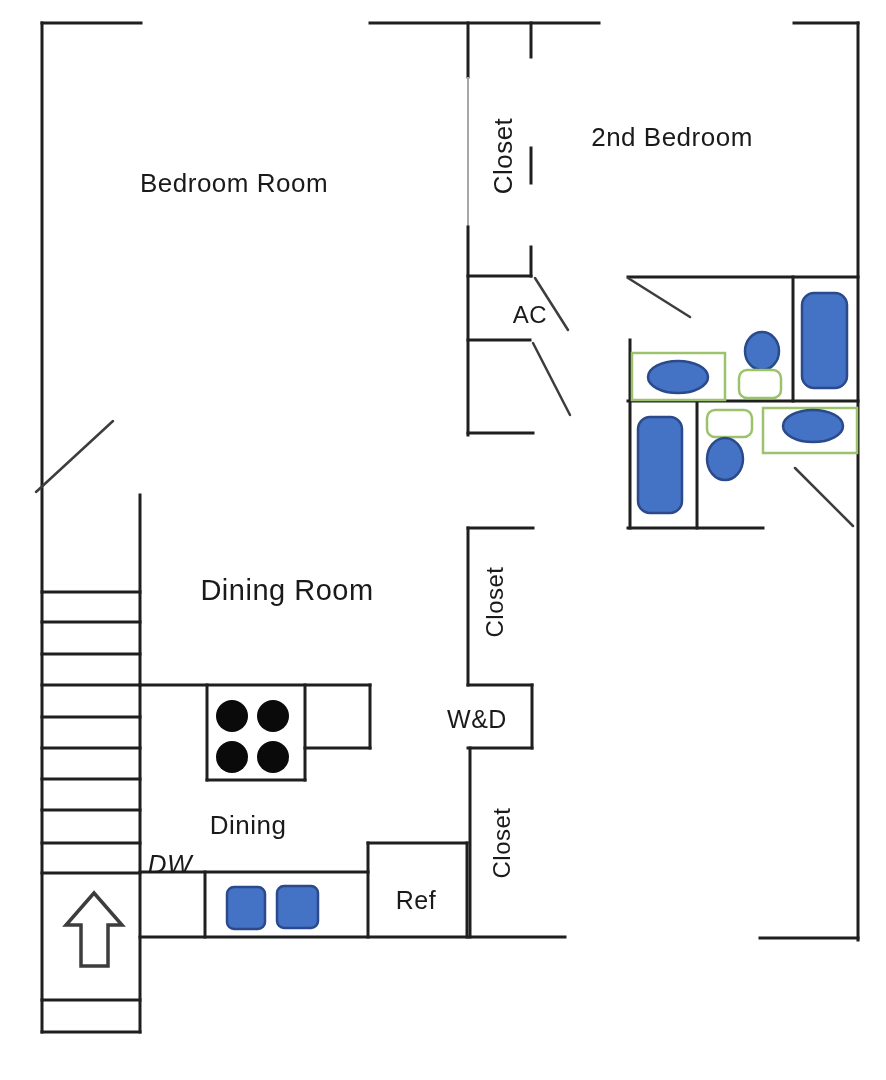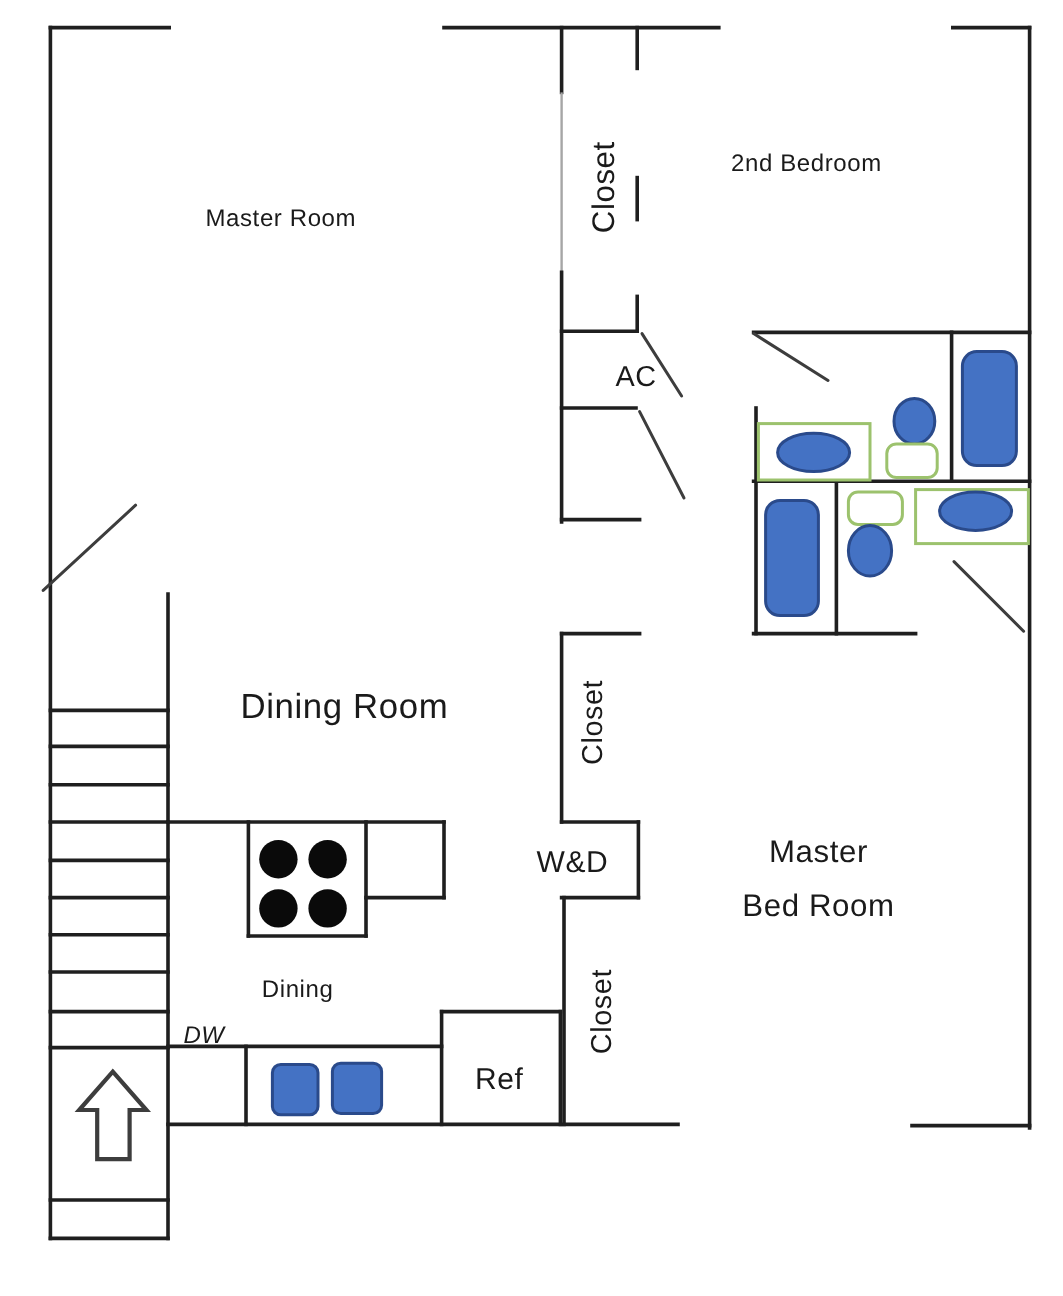--- a/index.html
+++ b/index.html
@@ -20,21 +20,21 @@
   .arrow{fill:#ffffff;stroke:var(--door);stroke-width:3.5;stroke-linejoin:miter;}
   .lbl{
     position:absolute;
     transform:translate(-50%,-50%);
     color:#1a1a1a;
     white-space:nowrap;
     text-align:center;
     letter-spacing:0.5px;
   }
   .lbl.vert{transform:translate(-50%,-50%) rotate(-90deg);}
-  .f27{font-size:20px;text-align:right;}
+  .f27{font-size:26px;text-align:right;}
   .f29{font-size:29px;}
   .f26{font-size:26px;}
   .f25{font-size:25px;}
   .f24{font-size:24px;}
   .master{line-height:45px;}
 </style>
 </head>
 <body>
 
 <div class="floorplan">
@@ -142,28 +142,24 @@
 
     <g>
       <rect class="fixture-blue" x="638" y="417" width="44" height="96" rx="12"></rect>
       <rect class="fixture-green" x="707" y="410" width="45" height="27" rx="8"></rect>
       <ellipse class="fixture-blue" cx="725" cy="459" rx="18" ry="21"></ellipse>
       <rect class="fixture-green" x="763" y="408" width="94" height="45"></rect>
       <ellipse class="fixture-blue" cx="813" cy="426" rx="30" ry="16"></ellipse>
     </g>
   </svg>
 
-  <div class="lbl f27" style="left:234px;top:183px;">Master Room</div>
+  <div class="lbl f27" style="left:234px;top:183px;">Bedroom Room</div>
   <div class="lbl f27" style="left:672px;top:137px;">2nd Bedroom</div>
   <div class="lbl f29" style="left:287px;top:590px;">Dining Room</div>
   <div class="lbl f27" style="left:248px;top:825px;">Dining</div>
-  <div class="lbl f26 master" style="left:682px;top:732px;">
-    <div>Master</div>
-    <div>Bed Room</div>
-  </div>
 
   <div class="lbl vert f26" style="left:503px;top:156px;">Closet</div>
   <div class="lbl vert f24" style="left:495px;top:602px;">Closet</div>
   <div class="lbl vert f24" style="left:502px;top:843px;">Closet</div>
 
   <div class="lbl f24" style="left:508px;top:315px;margin-left:22px;">AC</div>
   <div class="lbl f25" style="left:477px;top:719px;">W&amp;D</div>
   <div class="lbl f27" style="left:170px;top:864px;font-style:italic;">DW</div>
   <div class="lbl f25" style="left:416px;top:900px;">Ref</div>
 

